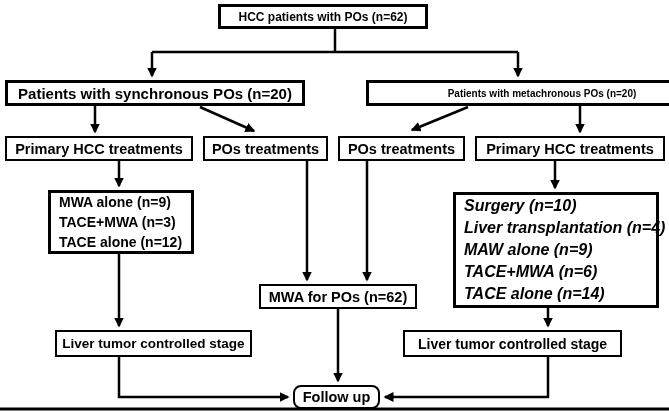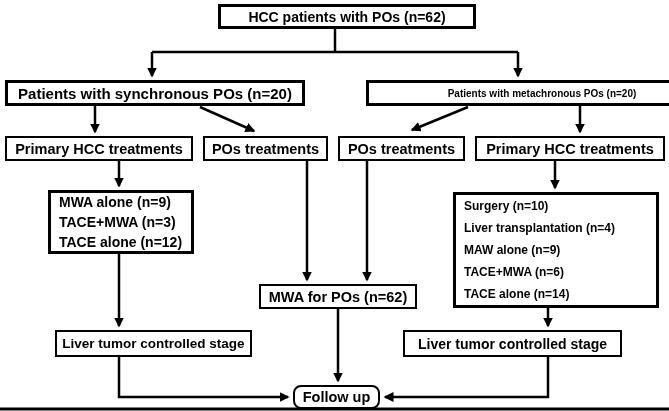--- a/index.html
+++ b/index.html
@@ -36,29 +36,29 @@
     justify-content: center;
     font-weight: bold;
     text-align: left;
     white-space: nowrap;
     padding-left: 8px;
     z-index: 2;
   }
   svg.connectors { position: absolute; left: 0; top: 0; z-index: 1; }
 
   
-  #root        { left: 218px; top: 4px;   width: 258px; height: 25px; font-size: 14px; }
+  #root        { left: 218px; top: 4px;   width: 210px; height: 25px; font-size: 12px; }
   #sync        { left: 5px;   top: 80px;  width: 300px; height: 26px; font-size: 15px; }
   #meta        { left: 366px; top: 80px;  width: 352px; height: 26px; font-size: 10px; }
   #syncPrimary { left: 5px;   top: 136px; width: 188px; height: 25px; font-size: 14.5px; }
   #syncPos     { left: 203px; top: 136px; width: 125px; height: 25px; font-size: 14.5px; }
   #metaPos     { left: 338px; top: 136px; width: 127px; height: 25px; font-size: 14.5px; }
   #metaPrimary { left: 475px; top: 136px; width: 190px; height: 25px; font-size: 14.5px; }
   #syncStack   { left: 48px;  top: 190px; width: 146px; height: 64px;  font-size: 14px; line-height: 20px; }
-  #metaStack   { left: 453px; top: 192px; width: 206px; height: 116px; font-size: 12px; line-height: 22px; }
+  #metaStack   { left: 453px; top: 192px; width: 206px; height: 116px; font-size: 16px; line-height: 22px; font-style: italic; }
   #mwaPos      { left: 259px; top: 284px; width: 158px; height: 25px; font-size: 14.5px; text-align: center; }
   #ltcsLeft    { left: 55px;  top: 330px; width: 197px; height: 27px; font-size: 13.5px; }
   #ltcsRight   { left: 403px; top: 330px; width: 219px; height: 27px; font-size: 14px; }
   #followUp    { left: 293px; top: 385px; width: 87px;  height: 24px; font-size: 14.5px; border-radius: 8px; }
 </style>
 </head>
 <body>
 
 <div id="figure">
 

